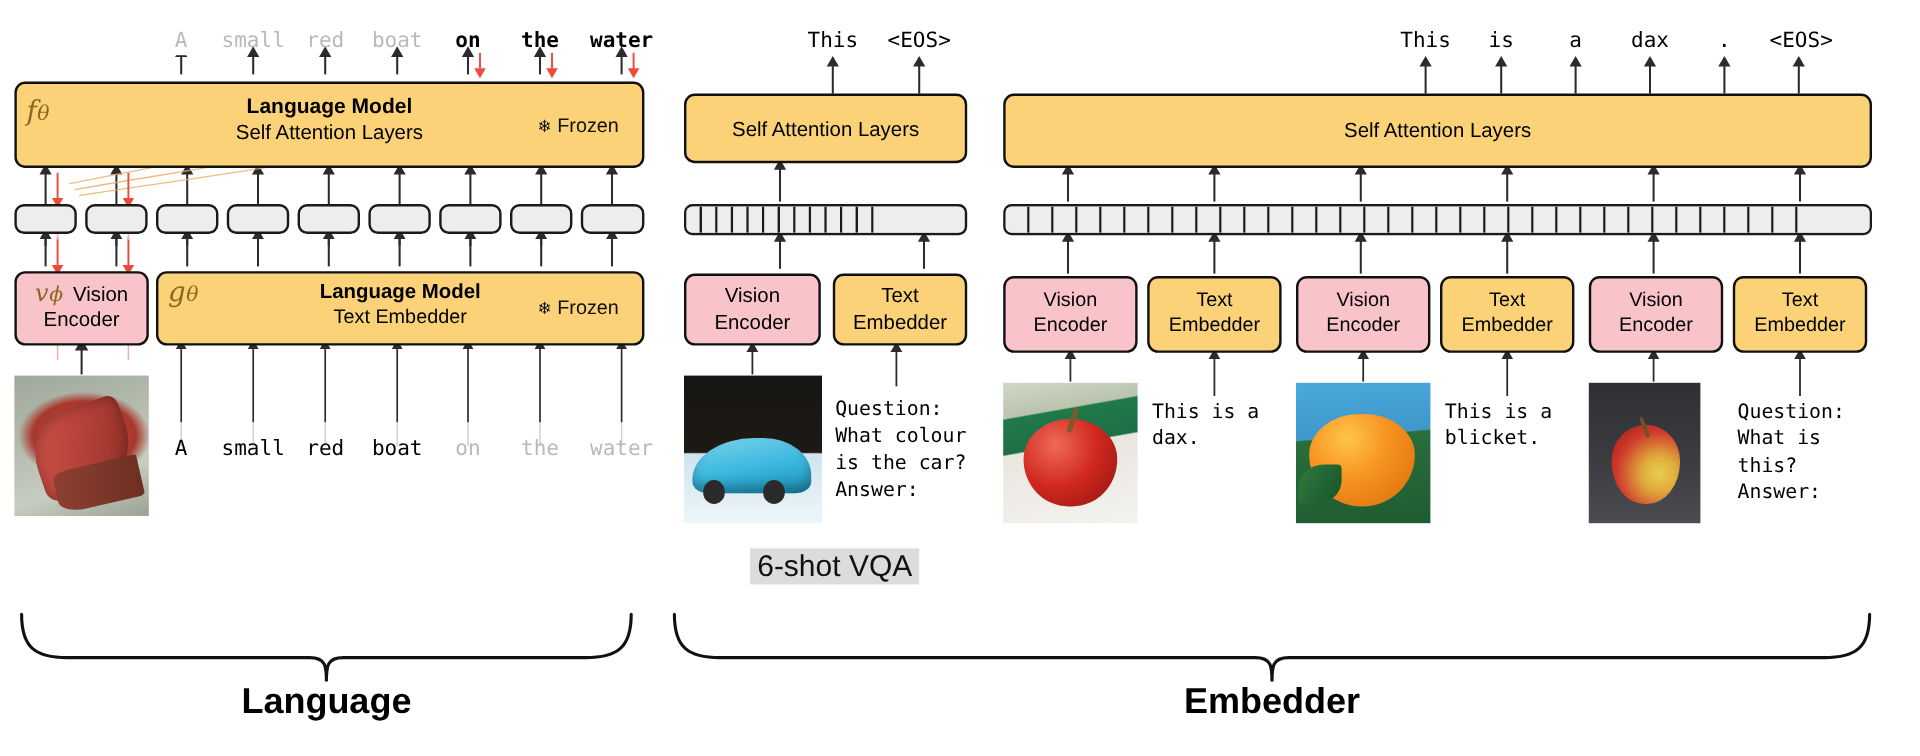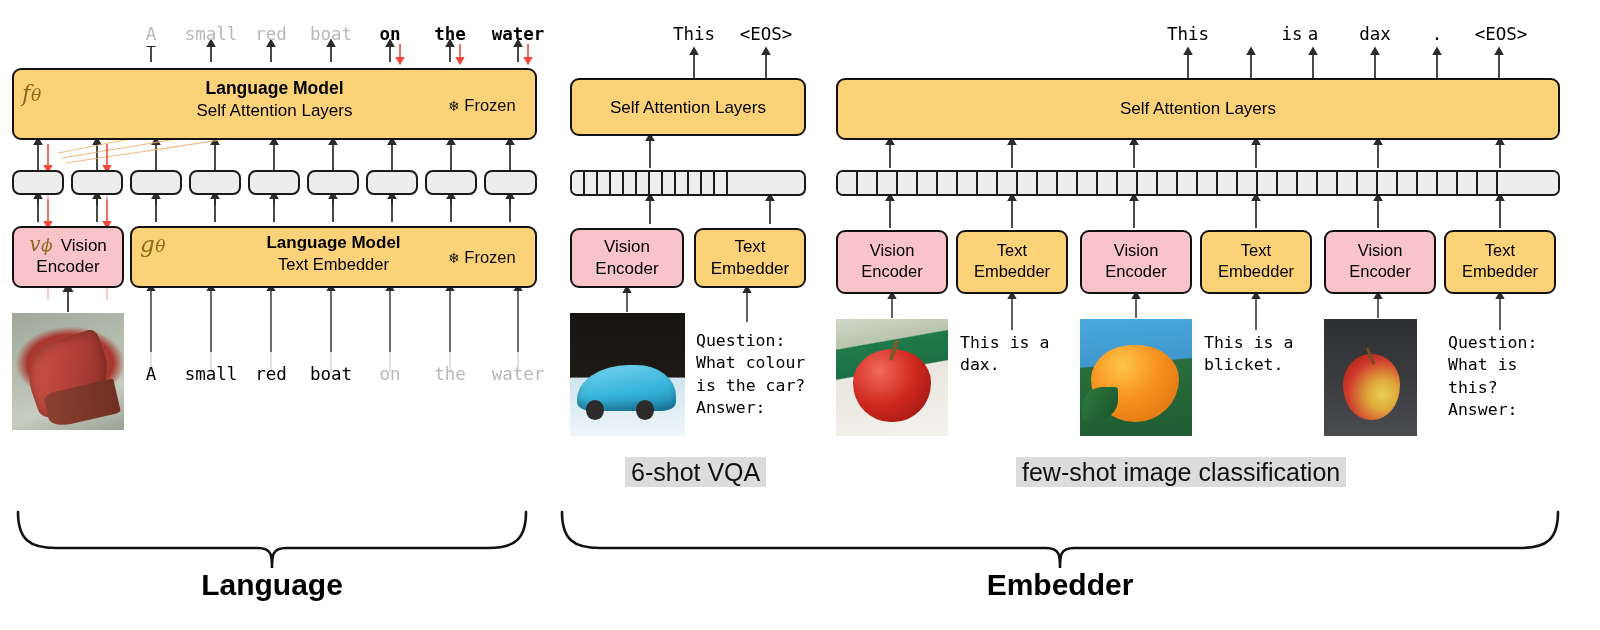--- a/index.html
+++ b/index.html
@@ -426,21 +426,21 @@
     <div>Embedder</div>
   </div>
 
   <div class="pic pic-car" style="left:570px;top:313px;width:115px;height:123px;"></div>
   <div class="abs mono block" style="left:696px;top:330px;width:130px;">Question:
 What colour
 is the car?
 Answer:</div>
 
   <div class="abs mono" style="left:1188px;top:24px;transform:translateX(-50%);">This</div>
-  <div class="abs mono" style="left:1251px;top:24px;transform:translateX(-50%);margin-left:41px;">is</div>
+  <div class="abs mono" style="left:1251px;top:24px;transform:translateX(-50%);">is</div>
   <div class="abs mono" style="left:1313px;top:24px;transform:translateX(-50%);">a</div>
   <div class="abs mono" style="left:1375px;top:24px;transform:translateX(-50%);">dax</div>
   <div class="abs mono" style="left:1437px;top:24px;transform:translateX(-50%);">.</div>
   <div class="abs mono" style="left:1501px;top:24px;transform:translateX(-50%);">&lt;EOS&gt;</div>
 
   <div class="abs modbox yellow" style="left:836px;top:78px;width:724px;height:62px;">
   </div>
   <div class="abs" style="left:836px;top:99px;width:724px;text-align:center;font-size:17px;">Self Attention Layers</div>
 
   <div class="abs stripwrap" style="left:836px;top:170px;width:724px;height:26px;">
@@ -520,20 +520,17 @@
   </div>
   <div class="pic pic-apple2" style="left:1324px;top:319px;width:93px;height:117px;"></div>
   <div class="abs mono block" style="left:1448px;top:332px;width:125px;">Question:
 What is
 this?
 Answer:</div>
 
   <div class="abs" style="left:625px;top:458px;">
     <span class="caption">6-shot VQA</span>
   </div>
-  <div class="abs" style="left:1016px;top:458px;">
-    <span class="caption">few-shot image classification</span>
-  </div>
 
   <div class="abs phase" style="left:272px;top:568px;transform:translateX(-50%);">Language</div>
   <div class="abs phase" style="left:1060px;top:568px;transform:translateX(-50%);">Embedder</div>
 
 </div>
 
 </body></html>

